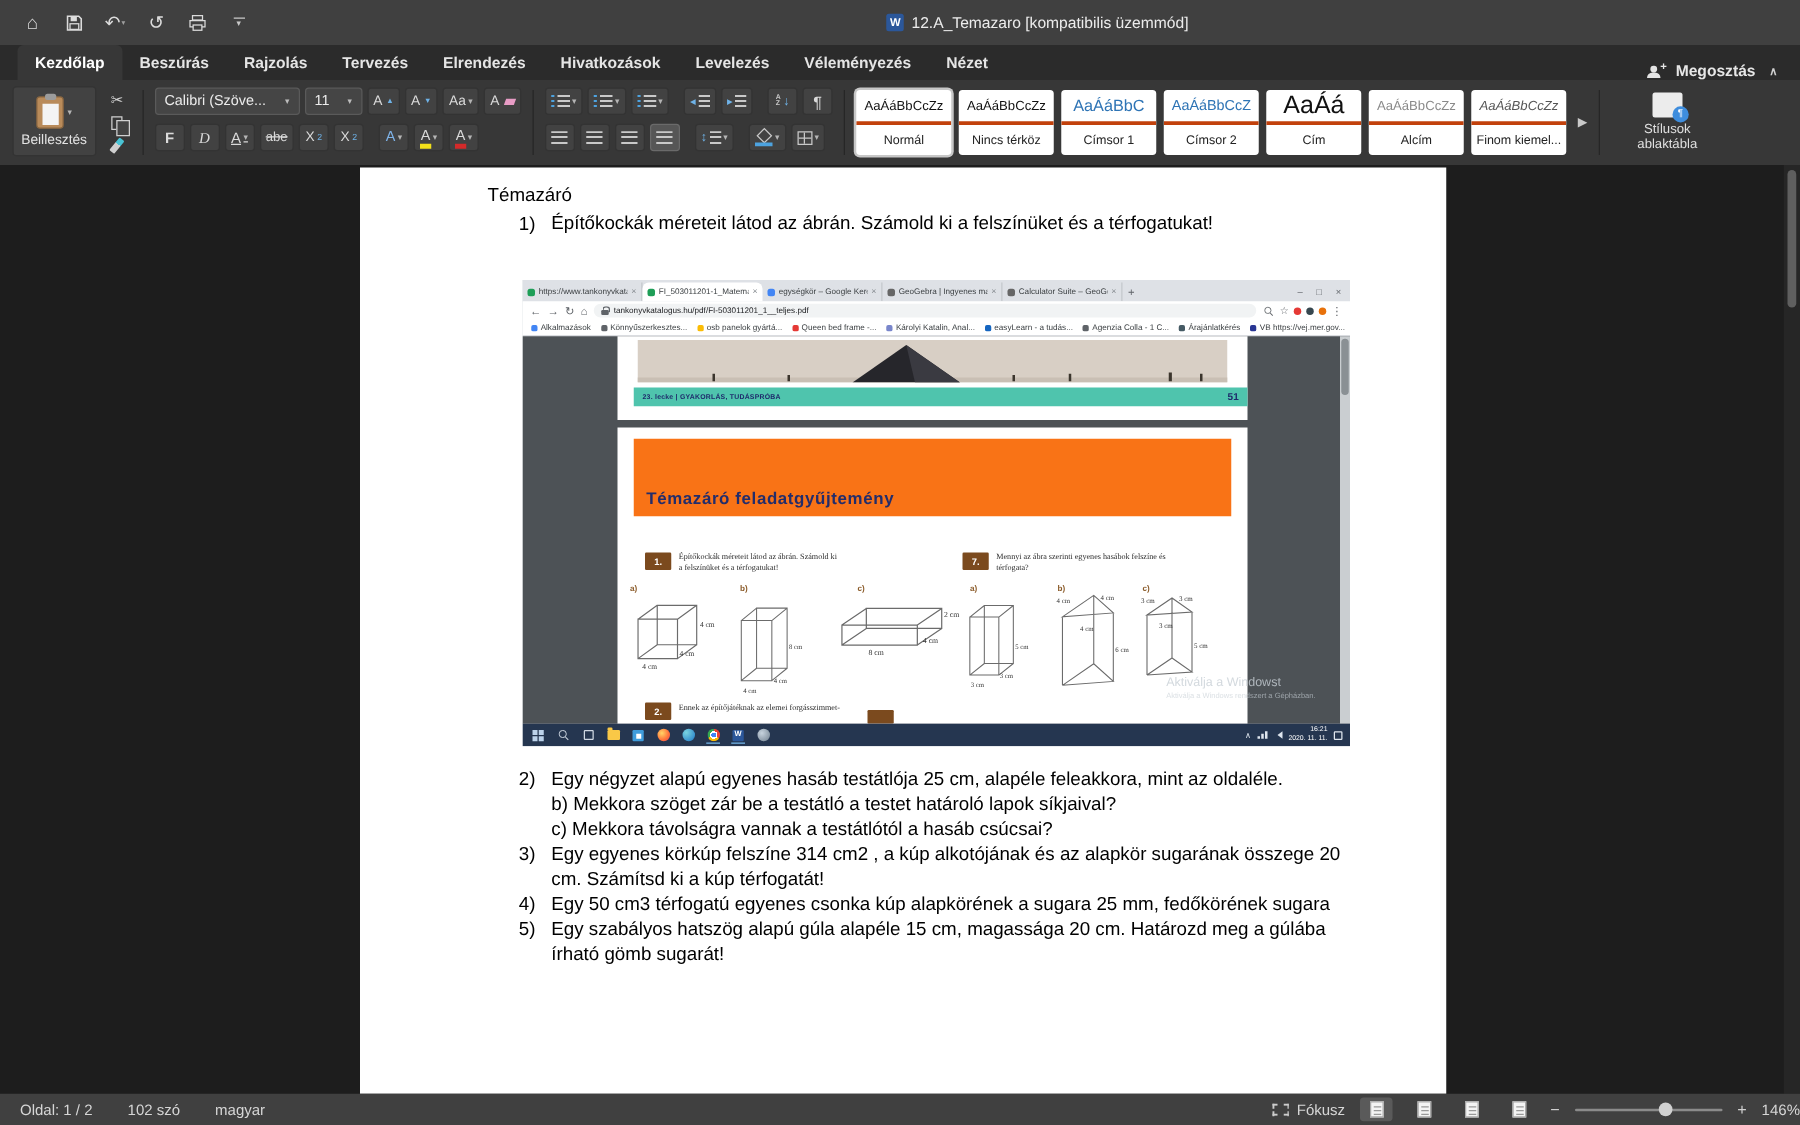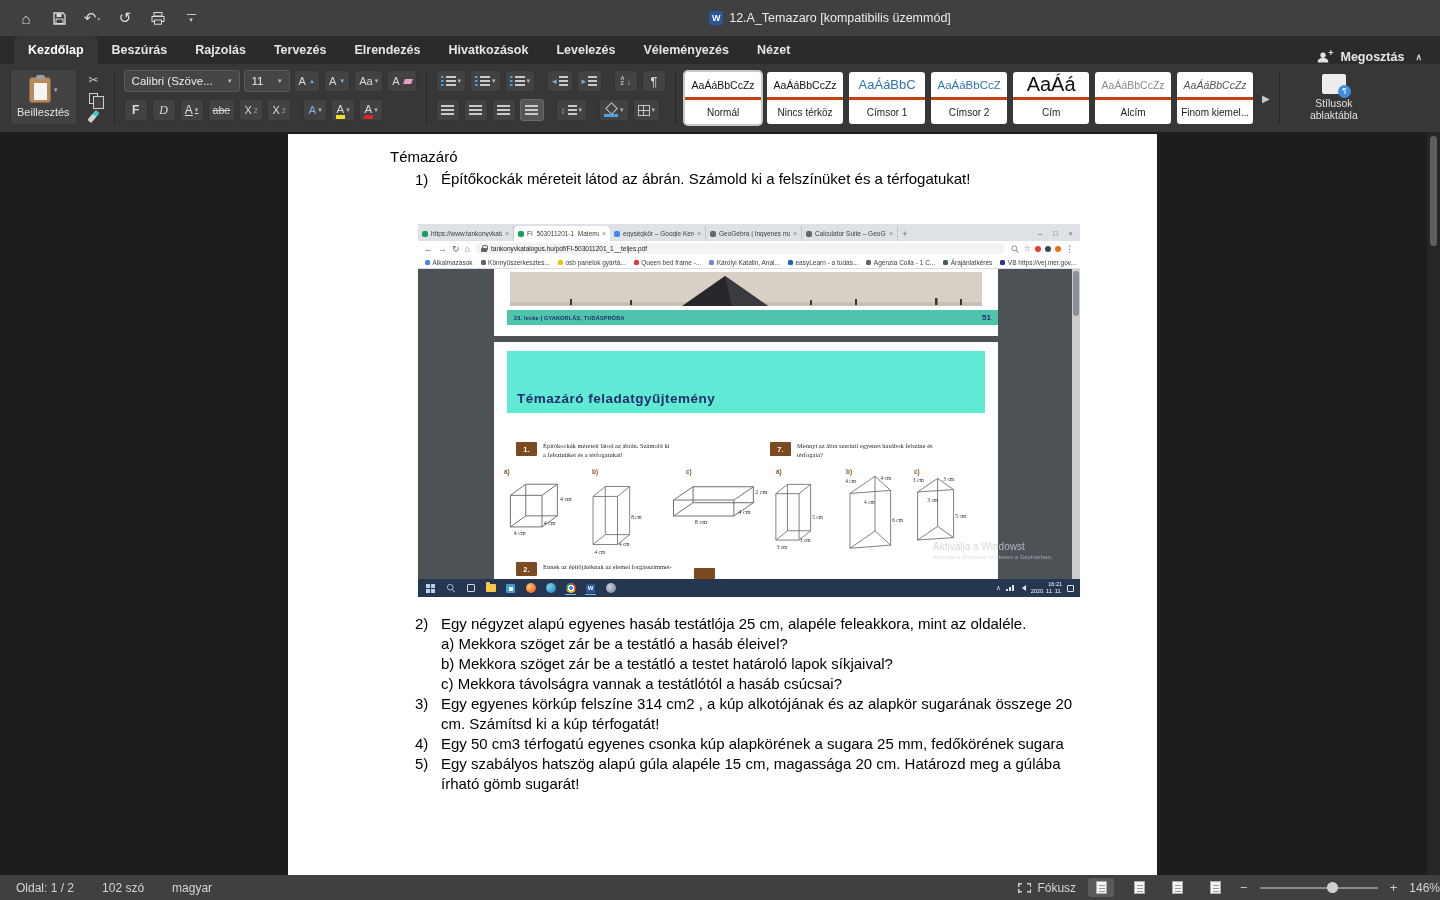--- a/index.html
+++ b/index.html
@@ -159,21 +159,21 @@
   .pdfscroll{position:absolute;right:0;top:0;width:8px;height:310px;background:#caced1}
   .pdfscroll .thumb{position:absolute;top:2px;left:1px;width:6px;height:45px;background:#8a9094;border-radius:3px}
   .pg1{position:absolute;left:76px;top:0;width:504px;height:67px;background:#fff}
   .photo{position:absolute;left:16px;top:3px;width:472px;height:34px}
   .tealbar1{position:absolute;left:13px;top:41px;width:491px;height:15px;background:#4fc4ad;
     display:flex;align-items:center;justify-content:space-between;padding:0 7px;
     color:#1e2a6b;font-weight:bold}
   .tealbar1 .t1{font-size:5.5px;letter-spacing:.2px}
   .tealbar1 .t2{font-size:8px}
   .pg2{position:absolute;left:76px;top:73px;width:504px;height:237px;background:#fff;overflow:hidden}
-  .tealblock{position:absolute;left:13px;top:9px;width:478px;height:62px;background:#5eead4}
+  .tealblock{position:absolute;left:13px;top:9px;width:478px;height:62px;background:#f97316}
   .pdftitle{position:absolute;left:10px;bottom:7px;font-size:13.5px;font-weight:bold;color:#232d6b;letter-spacing:.5px}
   .badge{position:absolute;width:21px;height:14px;background:#7b4a1e;color:#fff;font-size:7.5px;
     font-weight:bold;display:flex;align-items:center;justify-content:center;border-radius:1px}
   .extext{position:absolute;font-family:"Liberation Serif",serif;font-size:6.5px;line-height:8.5px;color:#2b2b2b;white-space:nowrap}
   .exletter{position:absolute;font-size:6.5px;font-weight:bold;color:#8a5a28}
   .fig{position:absolute}
   .fig path,.fig polygon{fill:none;stroke:#6b6b6b;stroke-width:1.1}
   .fig text{font-size:7px;fill:#333;font-family:"Liberation Serif",serif}
   .watermark{position:absolute;left:515px;top:272px;color:rgba(200,207,214,.8);font-size:10px;white-space:nowrap}
   .watermark .w2{font-size:6px;margin-top:2px;color:rgba(200,207,214,.65)}
@@ -689,21 +689,20 @@
             <span class="tray-notif"></span>
           </span>
         </div>
       </div>
 
       <div class="problems" id="problems">
           <div class="problem">
             <div class="pnum">2)</div>
             <div class="pbody">
               <div class="pline">Egy négyzet alapú egyenes hasáb testátlója 25 cm, alapéle feleakkora, mint az oldaléle.</div>
-              <div class="pline">a) Mekkora szöget zár be a testátló a hasáb éleivel?</div>
               <div class="pline">b) Mekkora szöget zár be a testátló a testet határoló lapok síkjaival?</div>
               <div class="pline">c) Mekkora távolságra vannak a testátlótól a hasáb csúcsai?</div>
             </div>
           </div>
           <div class="problem">
             <div class="pnum">3)</div>
             <div class="pbody">
               <div class="pline">Egy egyenes körkúp felszíne 314 cm2 , a kúp alkotójának és az alapkör sugarának összege 20</div>
               <div class="pline">cm. Számítsd ki a kúp térfogatát!</div>
             </div>

